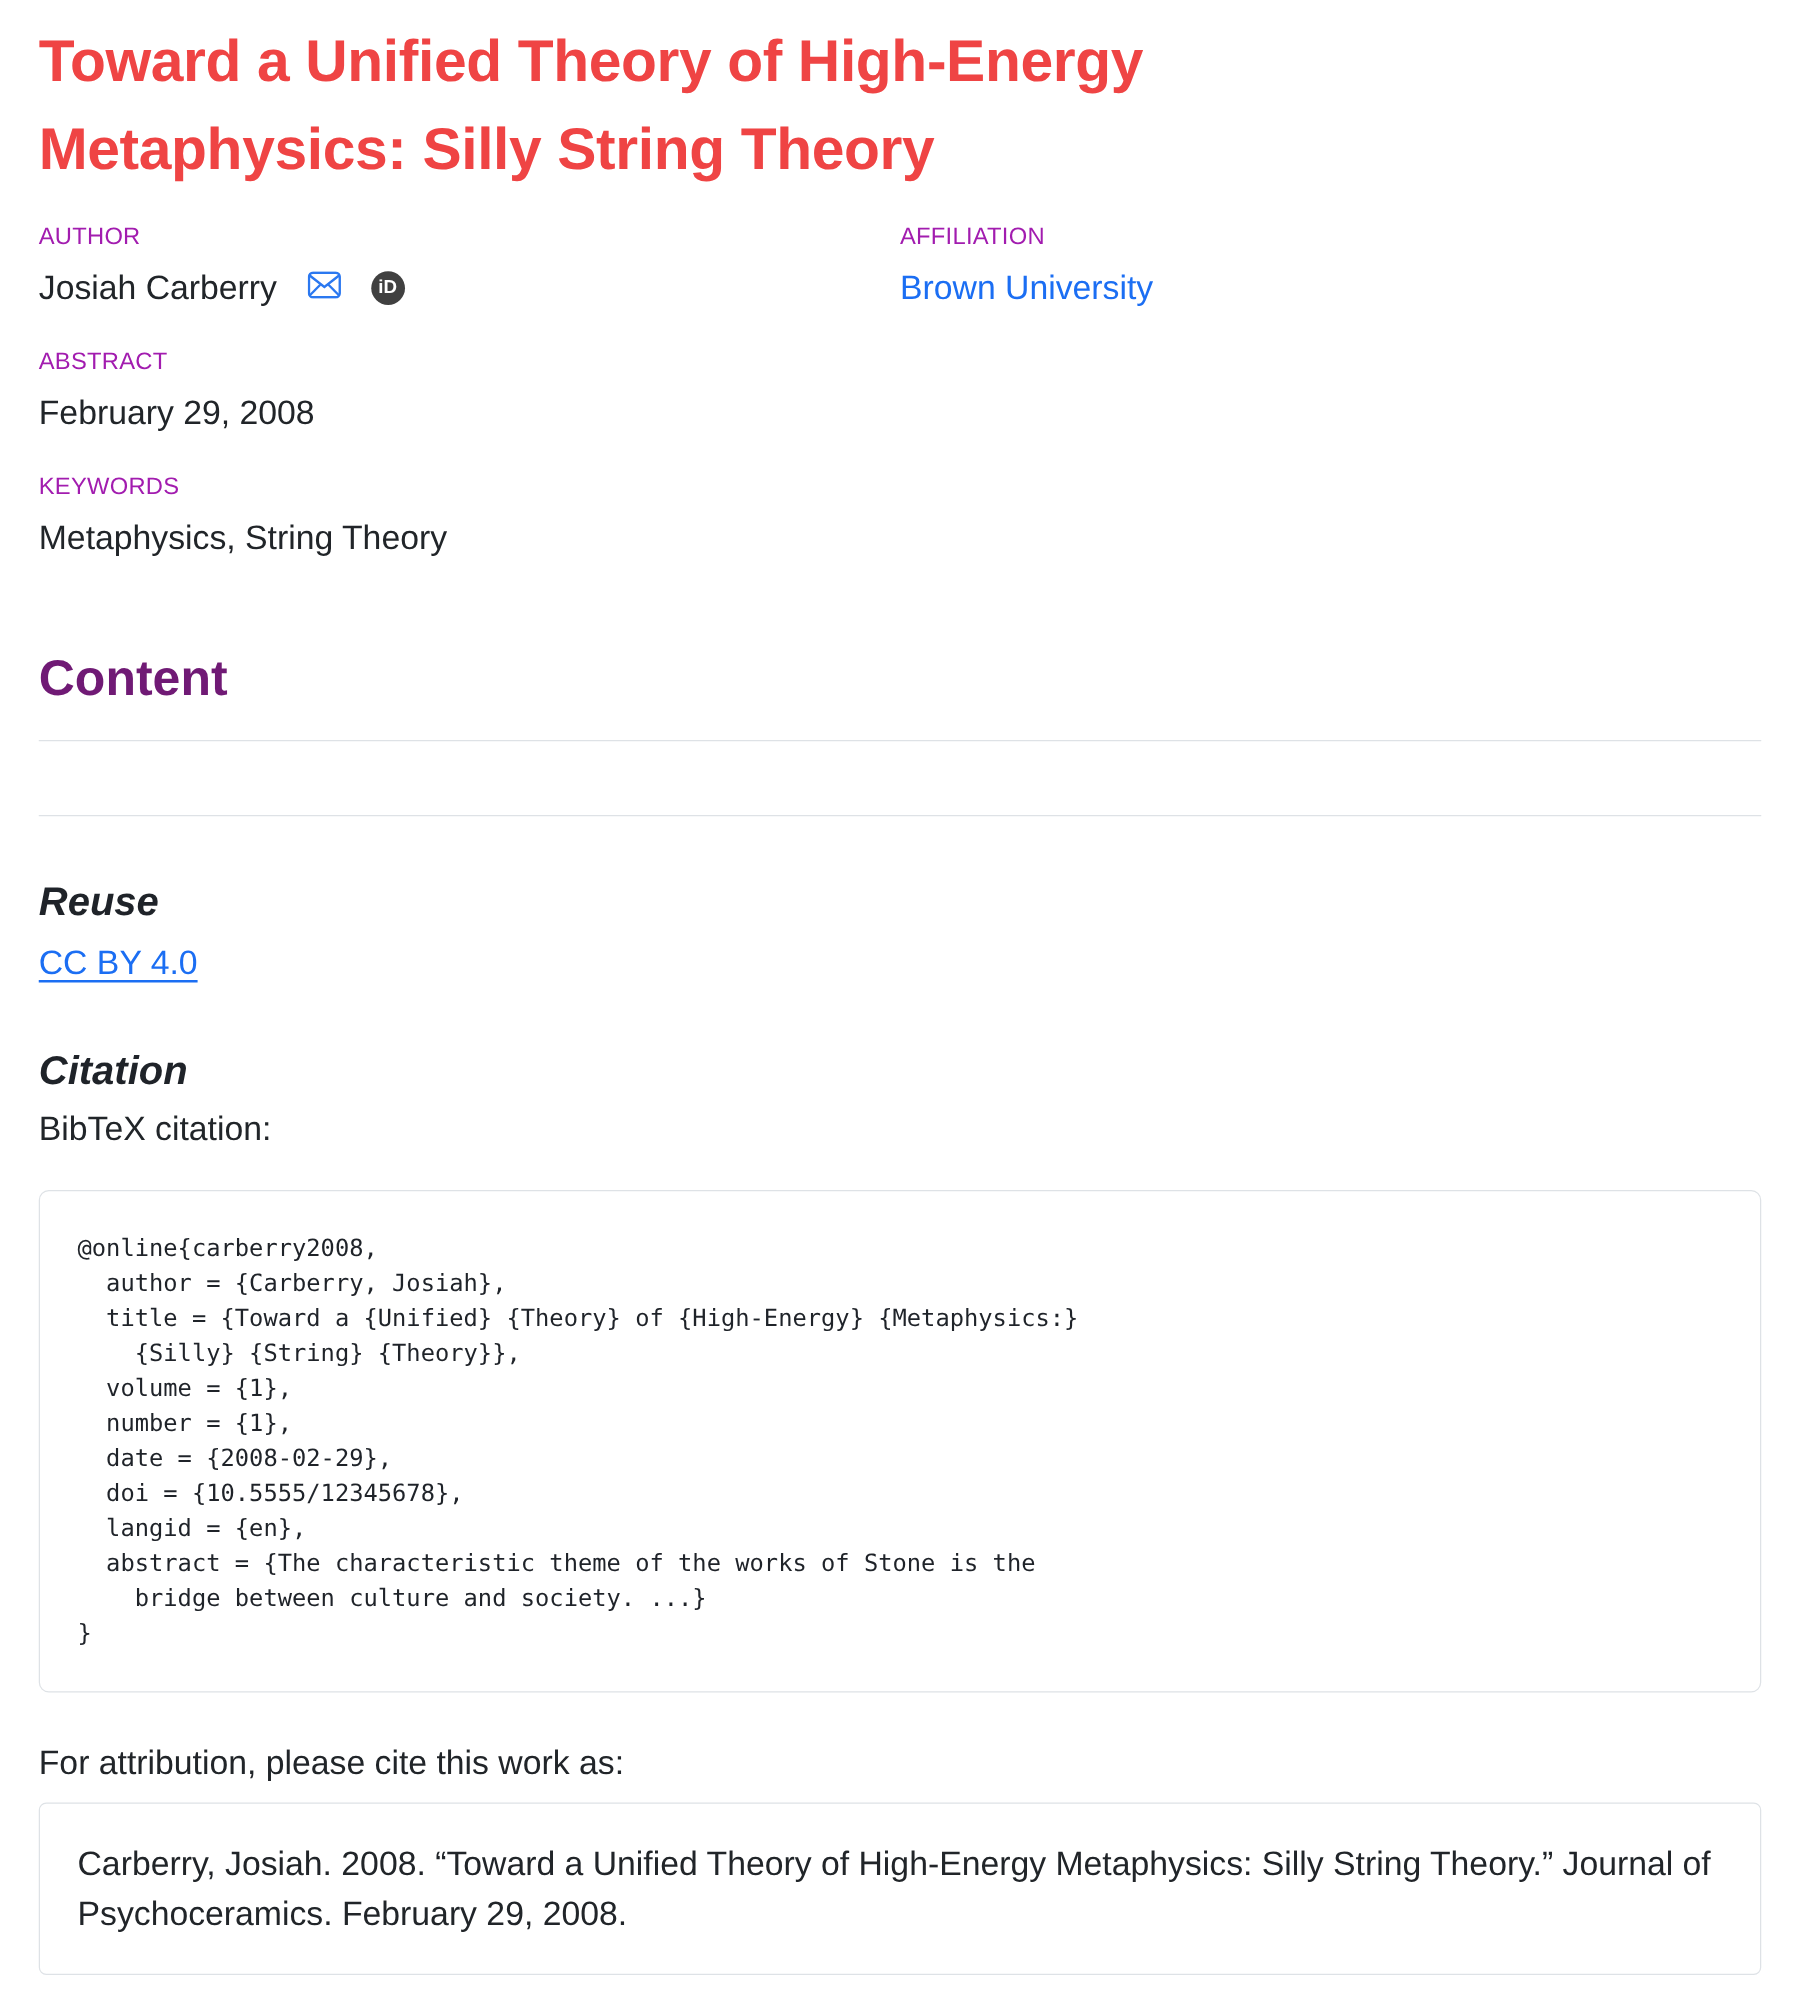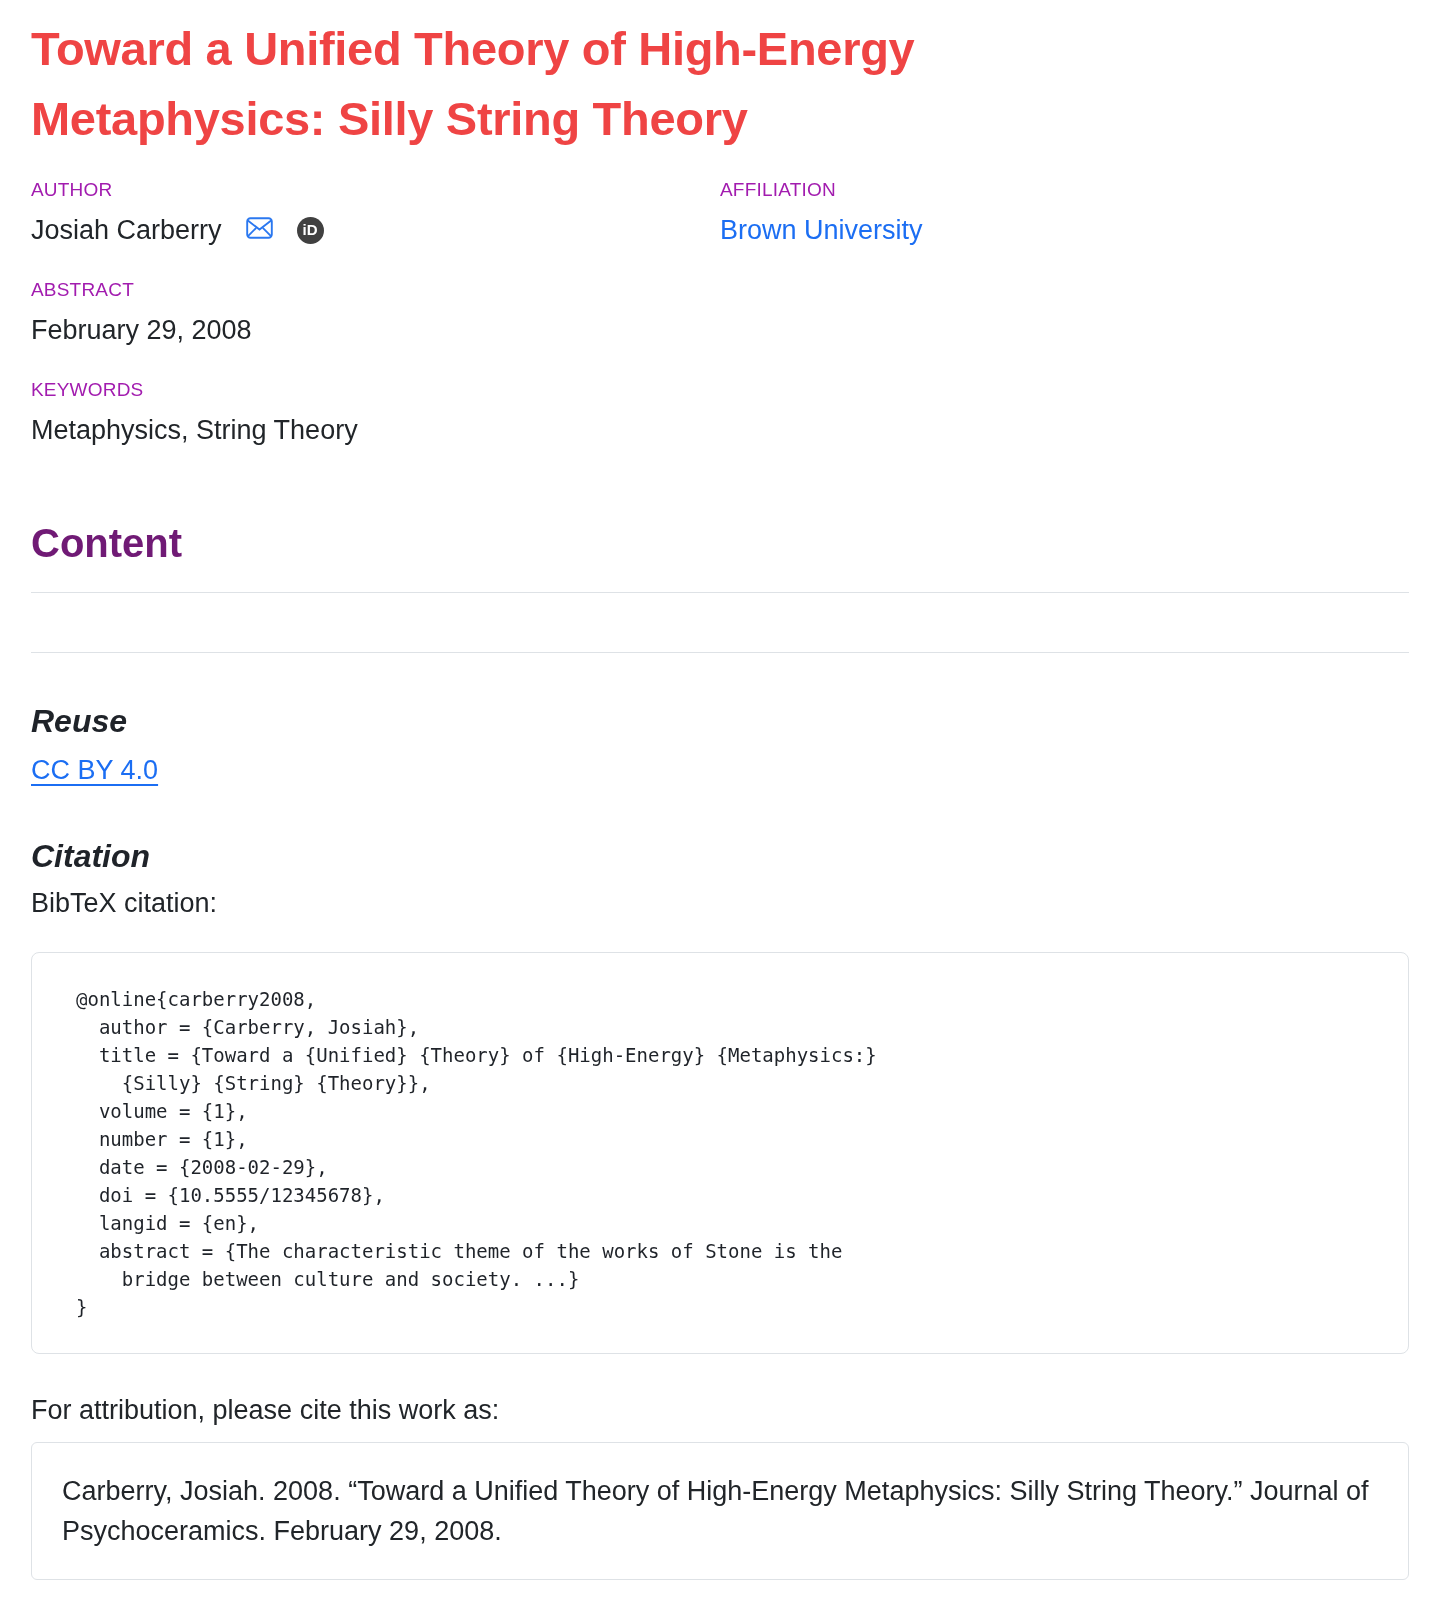--- a/index.html
+++ b/index.html
@@ -95,21 +95,21 @@
     margin: 6px 0 0 0;
     font-size: 27px;
     line-height: 40px;
   }
   pre.bibtex-block {
     margin: 29px 0 0 0;
     box-sizing: border-box;
     border: 1px solid #dee2e6;
     border-radius: 8px;
     background: #ffffff;
-    padding: 32px 44px;
+    padding: 32px 30px;
     font-family: "DejaVu Sans Mono", monospace;
     font-size: 19px;
     line-height: 28px;
     color: #1f2329;
     white-space: pre;
     overflow: hidden;
   }
   p.attribution-label {
     margin: 36px 0 0 0;
     font-size: 27px;

